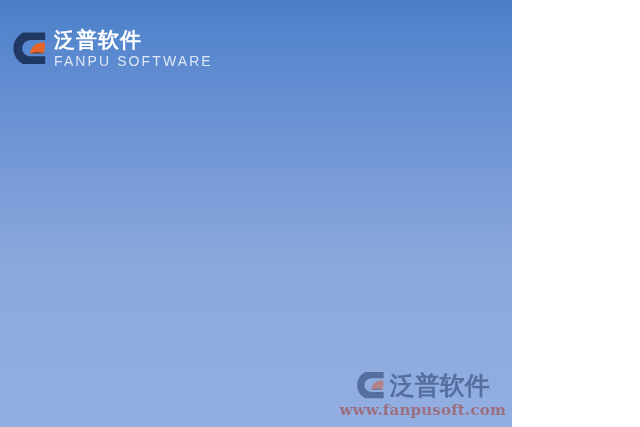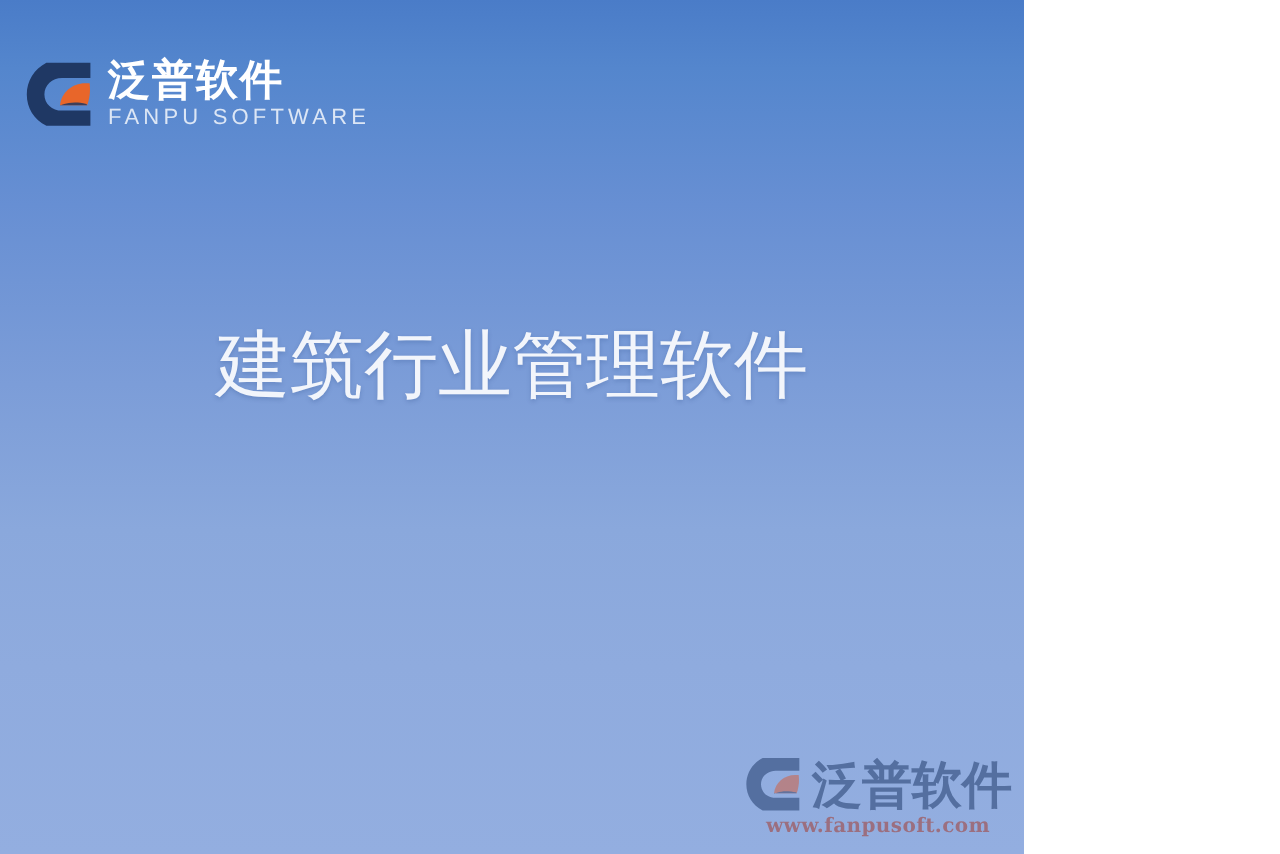--- a/index.html
+++ b/index.html
@@ -51,21 +51,21 @@
     font-family: "DejaVu Sans", "Liberation Sans", sans-serif;
     font-size: 21px;
     font-weight: 700;
     color: #ffffff;
     letter-spacing: 1px;
     white-space: nowrap;
     line-height: 1.05;
   }
   .brand-en {
     font-family: "Liberation Sans", sans-serif;
-    font-size: 11px;
+    font-size: 14px;
     font-weight: 400;
     color: #dce6f5;
     letter-spacing: 2.1px;
     white-space: nowrap;
     margin-top: 3px;
   }
 
   
   .headline {
     position: absolute;
@@ -107,21 +107,21 @@
     font-family: "DejaVu Sans", "Liberation Sans", sans-serif;
     font-size: 25px;
     font-weight: 700;
     color: #2f4a7a;
     letter-spacing: 0px;
     white-space: nowrap;
     line-height: 1;
   }
   .wm-url {
     font-family: "DejaVu Serif", "Liberation Serif", serif;
-    font-size: 10px;
+    font-size: 15px;
     font-weight: 700;
     color: #a14a46;
     letter-spacing: 0.2px;
     white-space: nowrap;
     margin-top: 1px;
   }
 </style>
 </head>
 <body>
 
@@ -137,21 +137,20 @@
                  C32.5 21.1 33.0 18.4 33.0 15.6 C33.0 14.6 32.9 13.6 32.8 12.6 Z" fill="#e8662a"></path>
         <path d="M18.2 23.8 C18.2 23.8 23.2 21.0 31.2 23.0 L31.6 23.6 L18.0 23.6 Z" fill="#1f3864" opacity="0.85"></path>
       </svg>
     </span>
     <span class="brand-text">
       <span class="brand-cn">泛普软件</span>
       <span class="brand-en">FANPU SOFTWARE</span>
     </span>
   </div>
 
-  <div class="headline">建筑行业管理软件</div>
 
   <div class="watermark">
     <div class="wm-row">
       <span class="wm-mark">
         <svg class="wm-mark" viewBox="0 0 36 36" xmlns="http://www.w3.org/2000/svg">
           <path d="M11.2 2.4 L33.2 2.4 L33.2 10.0 L19.0 10.0 C14.0 10.0 10.2 13.6 10.2 18.2
                    C10.2 22.8 14.0 26.3 19.0 26.3 L33.2 26.3 L33.2 33.9 L11.2 33.9
                    C5.0 30.8 1.4 24.9 1.4 18.2 C1.4 11.5 5.0 5.6 11.2 2.4 Z" fill="#2f4a7a"></path>
           <path d="M30.6 12.6 C24.0 12.6 18.6 17.4 18.0 23.6 L31.6 23.6
                    C32.5 21.1 33.0 18.4 33.0 15.6 C33.0 14.6 32.9 13.6 32.8 12.6 Z" fill="#c96a55"></path>

